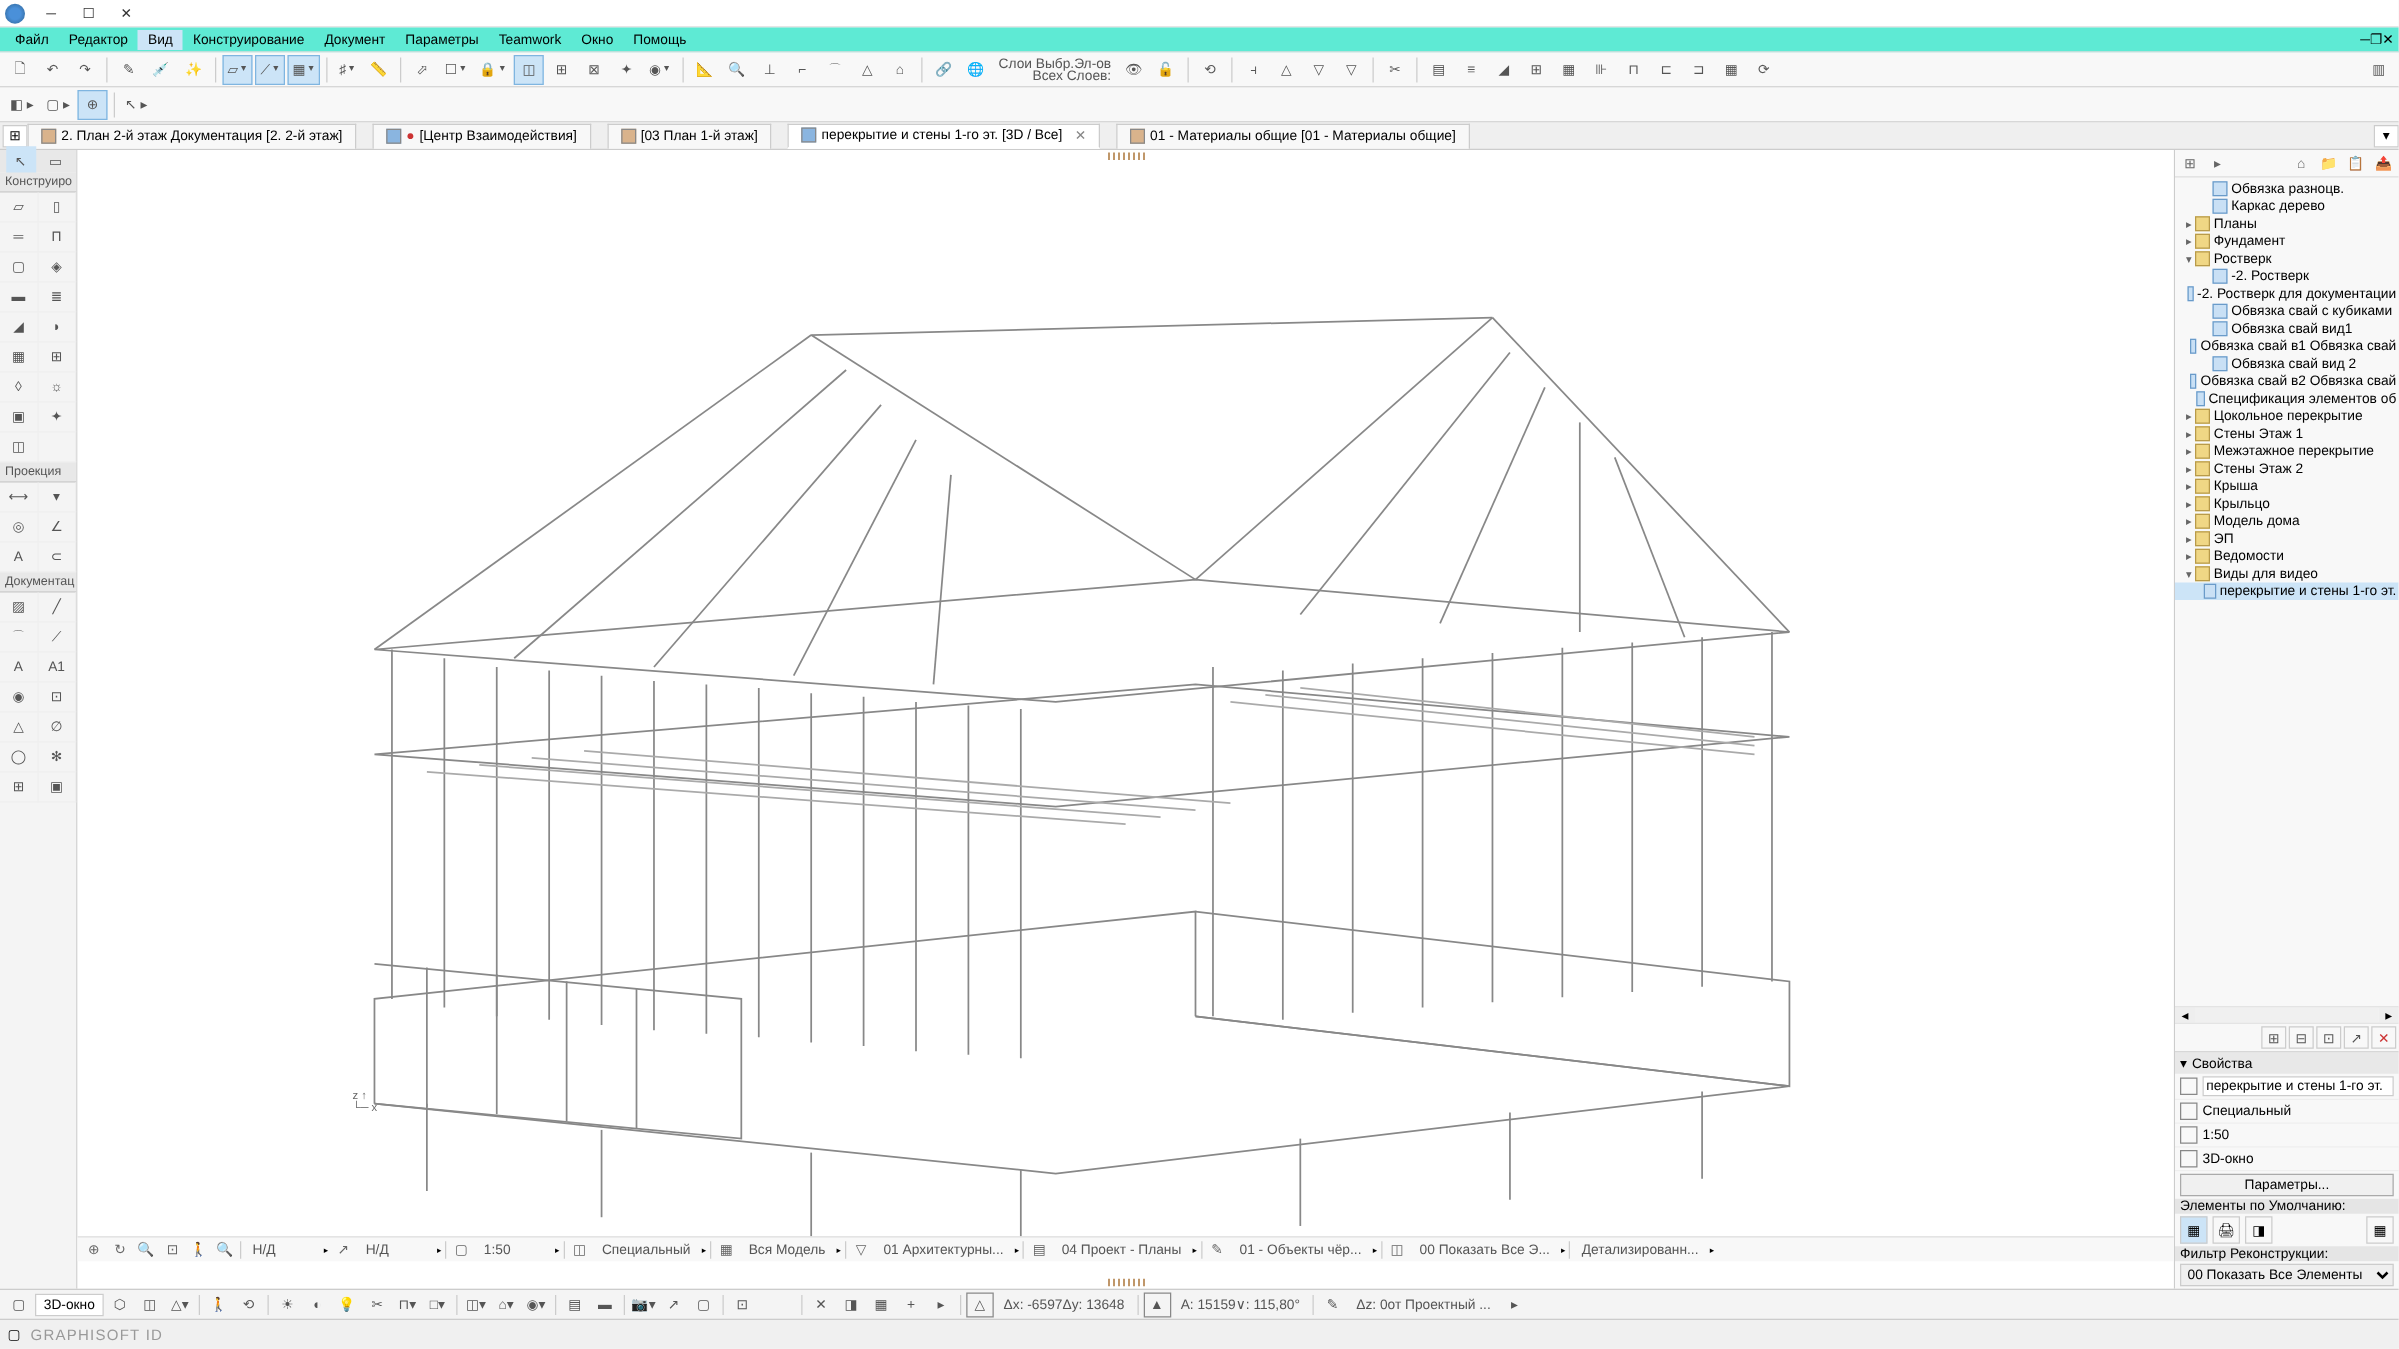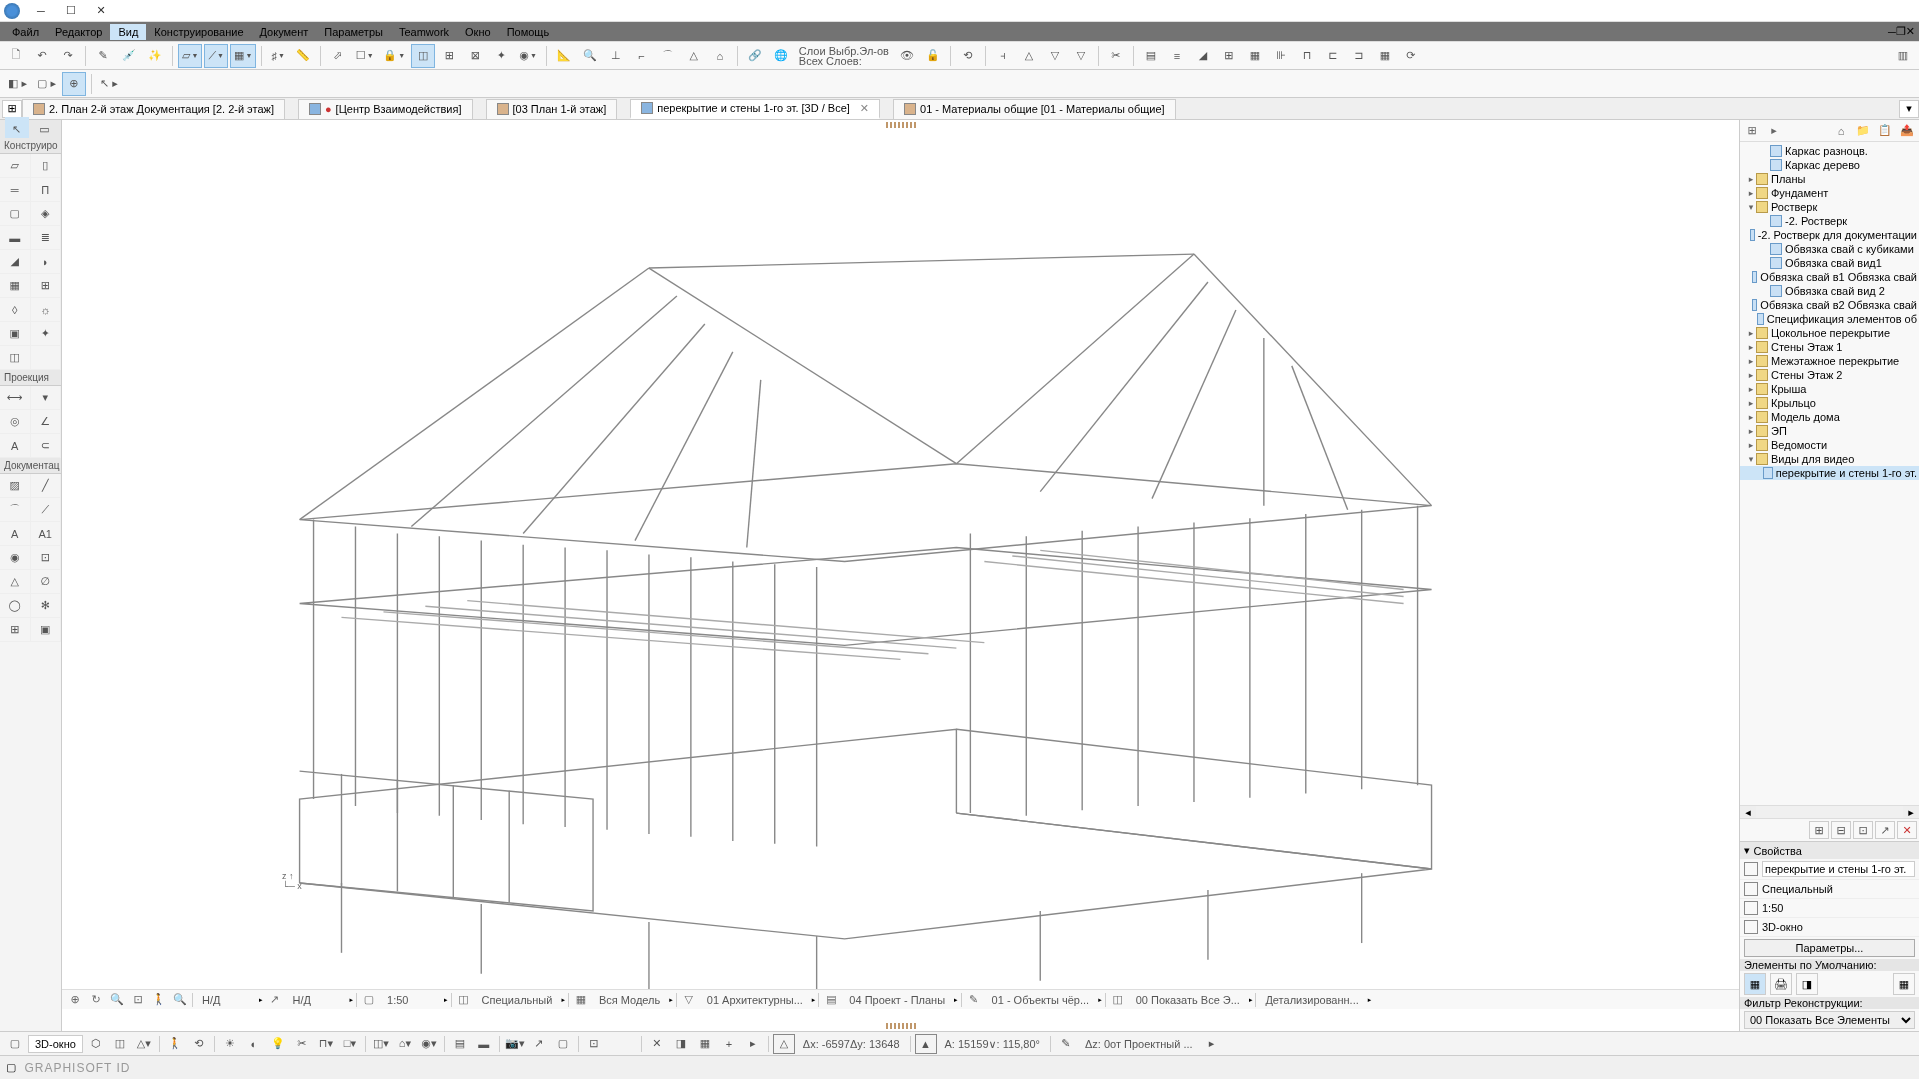--- a/index.html
+++ b/index.html
@@ -5,33 +5,33 @@
 * { margin: 0; padding: 0; box-sizing: border-box; font-family: "Segoe UI", Tahoma, sans-serif; font-size: 11px; }
 body { background: #f0f0f0; width: 1919px; height: 1079px; overflow: hidden; position: relative; }
 
 
 .titlebar { height: 22px; background: #fff; display: flex; align-items: center; padding: 0 4px; border-bottom: 1px solid #ddd; }
 .titlebar .app-icon { width: 16px; height: 16px; background: radial-gradient(circle, #4a90d9 40%, #2c5f8d 100%); border-radius: 50%; margin-right: 6px; }
 .titlebar .title { flex: 1; }
 .titlebar .win-btn { width: 30px; height: 20px; display: flex; align-items: center; justify-content: center; color: #333; }
 
 
-.menubar { height: 20px; background: #737373; display: flex; align-items: center; padding: 0 4px; border-bottom: 1px solid #ddd; }
+.menubar { height: 20px; background: #5eead4; display: flex; align-items: center; padding: 0 4px; border-bottom: 1px solid #ddd; }
 .menubar .menu-item { padding: 2px 8px; cursor: default; }
 .menubar .menu-item.active { background: #cce4f7; }
 
 
 .toolbar { height: 28px; background: #f8f8f8; display: flex; align-items: center; padding: 0 4px; border-bottom: 1px solid #ccc; gap: 2px; }
 .tb-btn { width: 24px; height: 24px; display: flex; align-items: center; justify-content: center; border: 1px solid transparent; color: #555; cursor: pointer; }
 .tb-btn.wide { width: auto; padding: 0 3px; }
 .tb-btn.active { background: #cce4f7; border-color: #7fb5e0; }
 .tb-sep { width: 1px; height: 20px; background: #ccc; margin: 0 3px; }
 .tb-drop { font-size: 7px; margin-left: 1px; }
 .tb-label { display: flex; flex-direction: column; font-size: 9px; color: #555; margin: 0 4px; }
-.tb-label span { line-height: 10px; }
+.tb-label span { line-height: 10px; text-align: right; }
 
 
 .toolbar2 { height: 28px; background: #f8f8f8; display: flex; align-items: center; padding: 0 4px; border-bottom: 1px solid #ccc; gap: 2px; }
 
 
 .tabbar { height: 22px; background: #efefef; display: flex; align-items: center; border-bottom: 1px solid #ccc; }
 .tab { height: 20px; padding: 0 10px; display: flex; align-items: center; border: 1px solid #ccc; border-bottom: none; background: #f8f8f8; margin-right: 13px; cursor: pointer; gap: 4px; }
 .tab.active { background: #fff; border-bottom: 2px solid #fff; }
 .tab-icon { width: 12px; height: 12px; background: #d9b38c; border: 1px solid #888; }
 .tab-icon.blue { background: #8ab5e0; }
@@ -387,21 +387,21 @@
       <div class="nbtn">⌂</div>
       <div class="nbtn">📁</div>
       <div class="nbtn">📋</div>
       <div class="nbtn">📤</div>
     </div>
     <div class="nav-tree" id="nav-tree">
         <div class="tree-item">
           <span class="tree-indent" style="width:18px"></span>
           <span class="tree-expand"></span>
           <span class="tree-icon ti-sheet"></span>
-          <span>Каркас разноцв.</span>
+          <span>Обвязка разноцв.</span>
         </div>
         <div class="tree-item">
           <span class="tree-indent" style="width:18px"></span>
           <span class="tree-expand"></span>
           <span class="tree-icon ti-sheet"></span>
           <span>Каркас дерево</span>
         </div>
         <div class="tree-item">
           <span class="tree-indent" style="width:4px"></span>
           <span class="tree-expand">▸</span>

